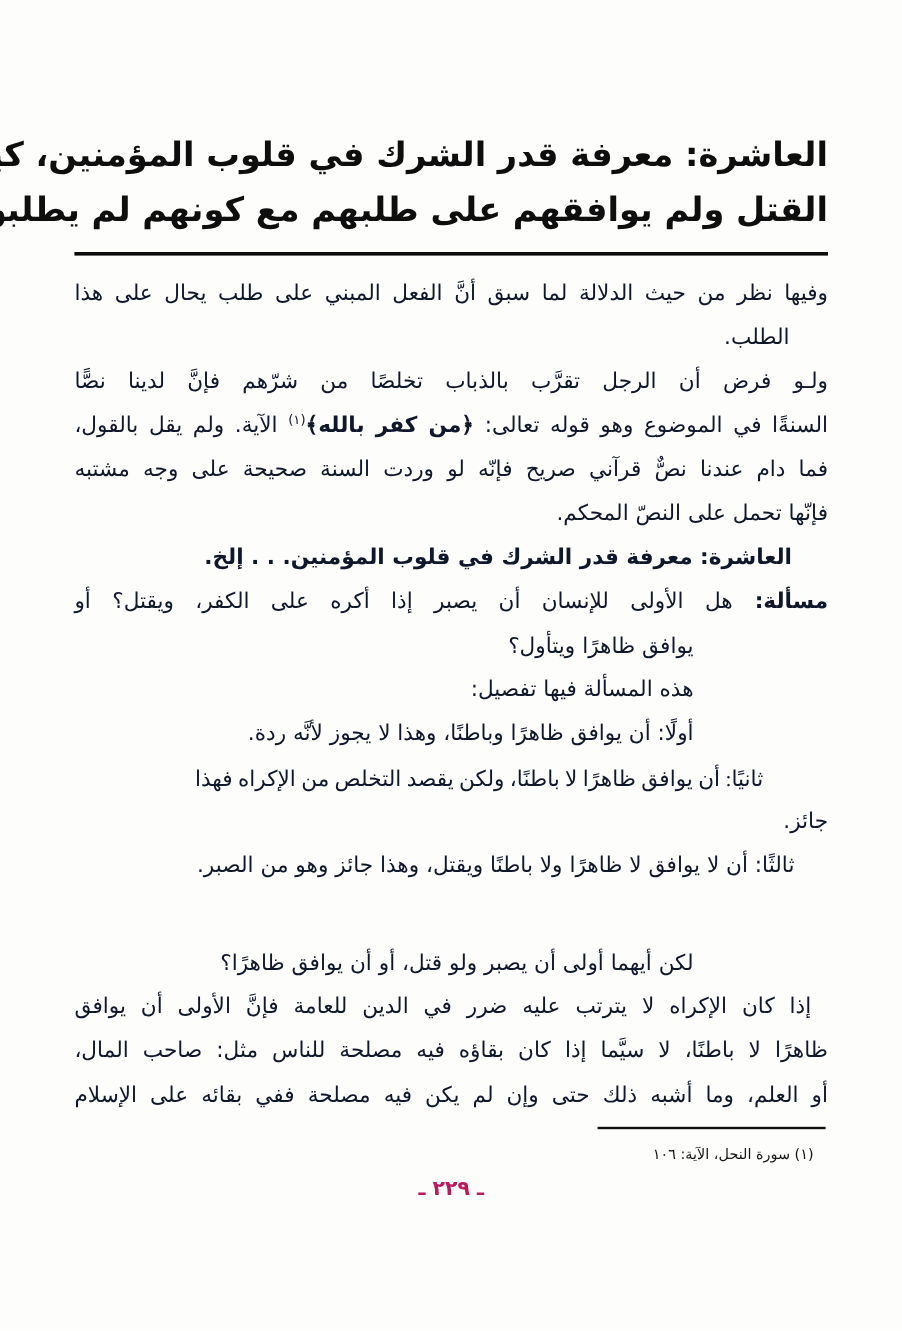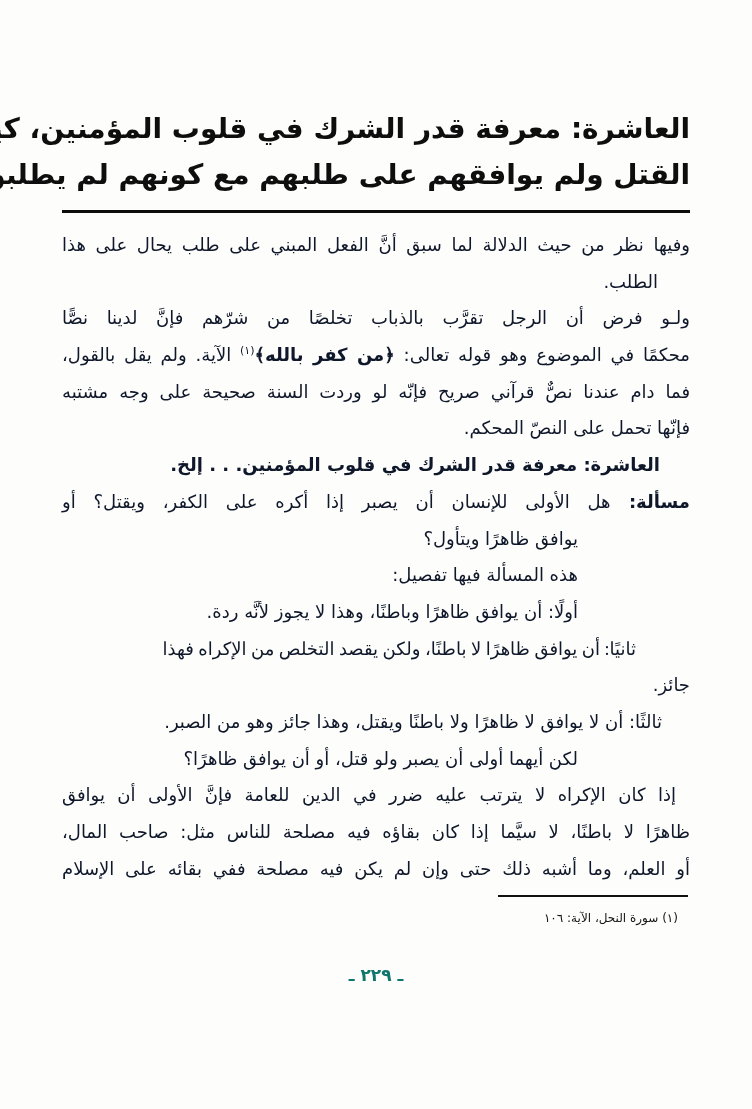--- a/index.html
+++ b/index.html
@@ -59,60 +59,60 @@
     margin: 8px 64px 0 0;
   }
   .footnote {
     margin: 10px 74px 0 62px;
     font-size: 12px;
     line-height: 22px;
     text-align: right;
     color: #141414;
   }
   .pagenum {
-    margin-top: 36px;
+    margin-top: 8px;
     text-align: center;
     font-size: 17px;
     font-weight: bold;
     letter-spacing: 1px;
-    color: #0f766e;
+    color: #be185d;
   }
 </style>
 </head>
 <body>
 
 <div class="page">
 
   <div class="header">
     <div class="hline">العاشرة: معرفة قدر الشرك في قلوب المؤمنين، كيف صبر ذلك على</div>
     <div class="hline">القتل ولم يوافقهم على طلبهم مع كونهم لم يطلبوا إلا العمل الظاهر.</div>
   </div>
 
   <div class="divider"></div>
 
   <div class="body-block">
     <div class="line jfull">وفيها نظر من حيث الدلالة لما سبق أنَّ الفعل المبني على طلب يحال على هذا</div>
     <div class="line r" style="padding-left:0;padding-right:32px;">الطلب.</div>
     <div class="line jfull">ولـو فرض أن الرجل تقرَّب بالذباب تخلصًا من شرّهم فإنَّ لدينا نصًّا</div>
     <div class="line jfull">
-      <span>محكمًا في الموضوع وهو قوله تعالى: </span><span class="quote">﴿من كفر بالله﴾</span><span class="sup">(١)</span><span> الآية. ولم يقل بالقول،</span>
+      <span>السنةًا في الموضوع وهو قوله تعالى: </span><span class="quote">﴿من كفر بالله﴾</span><span class="sup">(١)</span><span> الآية. ولم يقل بالقول،</span>
     </div>
     <div class="line jfull">فما دام عندنا نصٌّ قرآني صريح فإنّه لو وردت السنة صحيحة على وجه مشتبه</div>
     <div class="line r">فإنّها تحمل على النصّ المحكم.</div>
     <div class="line r bold" style="padding-right:30px;">العاشرة: معرفة قدر الشرك في قلوب المؤمنين. . . إلخ.</div>
     <div class="line jfull">
       <span class="bold">مسألة: </span><span>هل الأولى للإنسان أن يصبر إذا أكره على الكفر، ويقتل؟ أو</span>
     </div>
     <div class="line r" style="padding-right:112px;">يوافق ظاهرًا ويتأول؟</div>
     <div class="line r" style="padding-right:112px;">هذه المسألة فيها تفصيل:</div>
     <div class="line r" style="padding-right:112px;">أولًا: أن يوافق ظاهرًا وباطنًا، وهذا لا يجوز لأنَّه ردة.</div>
     <div class="line r" style="padding-right:54px;font-family:Liberation Serif, serif;">ثانيًا: أن يوافق ظاهرًا لا باطنًا، ولكن يقصد التخلص من الإكراه فهذا</div>
     <div class="line l">جائز.</div>
     <div class="line r" style="padding-right:28px;">ثالثًا: أن لا يوافق لا ظاهرًا ولا باطنًا ويقتل، وهذا جائز وهو من الصبر.</div>
-    <div class="line r" style="padding-right:112px;">لكن أيهما أولى أن يصبر ولو قتل، أو أن يوافق ظاهرًا؟</div>
+    <div class="line r" style="padding-right:112px;margin-top:44px;">لكن أيهما أولى أن يصبر ولو قتل، أو أن يوافق ظاهرًا؟</div>
     <div class="line jfull" style="padding-right:14px;">إذا كان الإكراه لا يترتب عليه ضرر في الدين للعامة فإنَّ الأولى أن يوافق</div>
     <div class="line jfull">ظاهرًا لا باطنًا، لا سيَّما إذا كان بقاؤه فيه مصلحة للناس مثل: صاحب المال،</div>
     <div class="line jfull">أو العلم، وما أشبه ذلك حتى وإن لم يكن فيه مصلحة ففي بقائه على الإسلام</div>
   </div>
 
   <div class="fn-divider"></div>
 
   <div class="footnote">(١) سورة النحل، الآية: ١٠٦</div>
 
   <div class="pagenum">ـ ٢٢٩ ـ</div>

